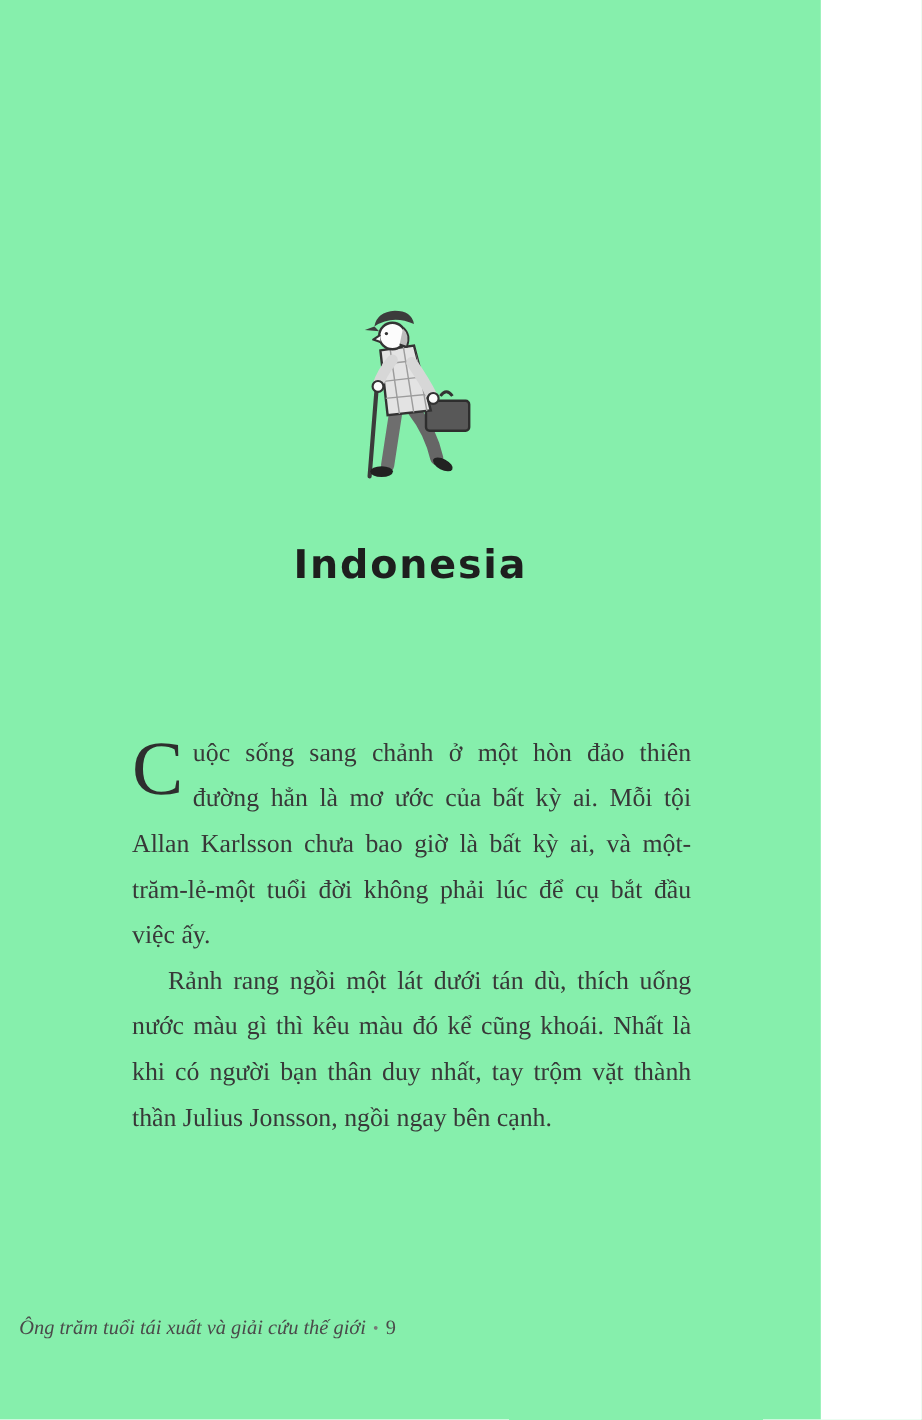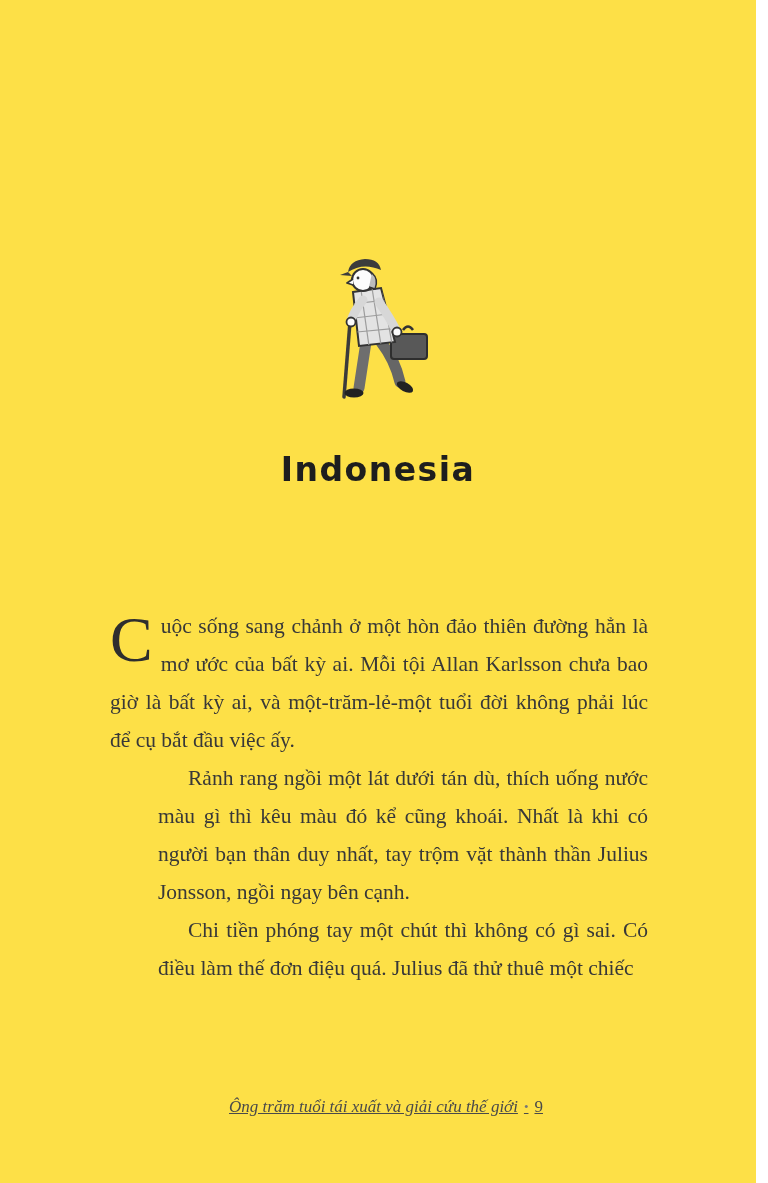--- a/index.html
+++ b/index.html
@@ -2,23 +2,23 @@
 <html><head>
 <meta charset="utf-8">
 <style>
   html, body {
     margin: 0;
     padding: 0;
     background: #ffffff;
   }
   .page {
     position: relative;
-    width: 756px;
+    width: 684px;
     height: 1183px;
-    background: #fde047;
+    background: #86efac;
     overflow: hidden;
     font-family: "Liberation Serif", serif;
     color: #333;
   }
   .illustration {
     margin-top: 250px;
     text-align: center;
   }
   .chapter-title {
     margin: 26px 0 0 0;
@@ -31,38 +31,37 @@
   }
   .body-text {
     margin-top: 118px;
     padding: 0 108px 0 110px;
     font-size: 21.5px;
     line-height: 38px;
     text-align: justify;
     color: #383838;
   }
   .para { margin: 0; }
-  .para.indent { text-indent: 30px; margin-left: 48px; }
+  .para.indent { text-indent: 30px; }
   .dropcap {
     float: left;
     font-size: 64px;
     line-height: 58px;
     padding: 4px 8px 0 0;
     color: #2e2e2e;
     font-family: "Liberation Serif", serif;
   }
   .footer {
     position: absolute;
     left: 16px;
     right: 0;
     bottom: 66px;
-    text-align: center;
+    text-align: left;
     font-size: 17px;
     color: #4a4a4a;
-    text-decoration: underline;
   }
   .footer-title { font-style: italic; }
   .footer-sep {
     color: #777;
     font-size: 13px;
     padding: 0 6px;
     vertical-align: 1px;
   }
   .footer-page { font-style: normal; }
 </style>
@@ -117,20 +116,19 @@
     </svg>
   </div>
 
   <h1 class="chapter-title">Indonesia</h1>
 
   <div class="body-text">
     <p class="para">
       <span class="dropcap">C</span><span>uộc sống sang chảnh ở một hòn đảo thiên đường hẳn là mơ ước của bất kỳ ai. Mỗi tội Allan Karlsson chưa bao giờ là bất kỳ ai, và một-trăm-lẻ-một tuổi đời không phải lúc để cụ bắt đầu việc ấy.</span>
     </p>
     <p class="para indent">Rảnh rang ngồi một lát dưới tán dù, thích uống nước màu gì thì kêu màu đó kể cũng khoái. Nhất là khi có người bạn thân duy nhất, tay trộm vặt thành thần Julius Jonsson, ngồi ngay bên cạnh.</p>
-    <p class="para indent">Chi tiền phóng tay một chút thì không có gì sai. Có điều làm thế đơn điệu quá. Julius đã thử thuê một chiếc</p>
   </div>
 
   <div class="footer">
     <span class="footer-title">Ông trăm tuổi tái xuất và giải cứu thế giới</span><span class="footer-sep">•</span><span class="footer-page">9</span>
   </div>
 
 </div>
 
 </body></html>

